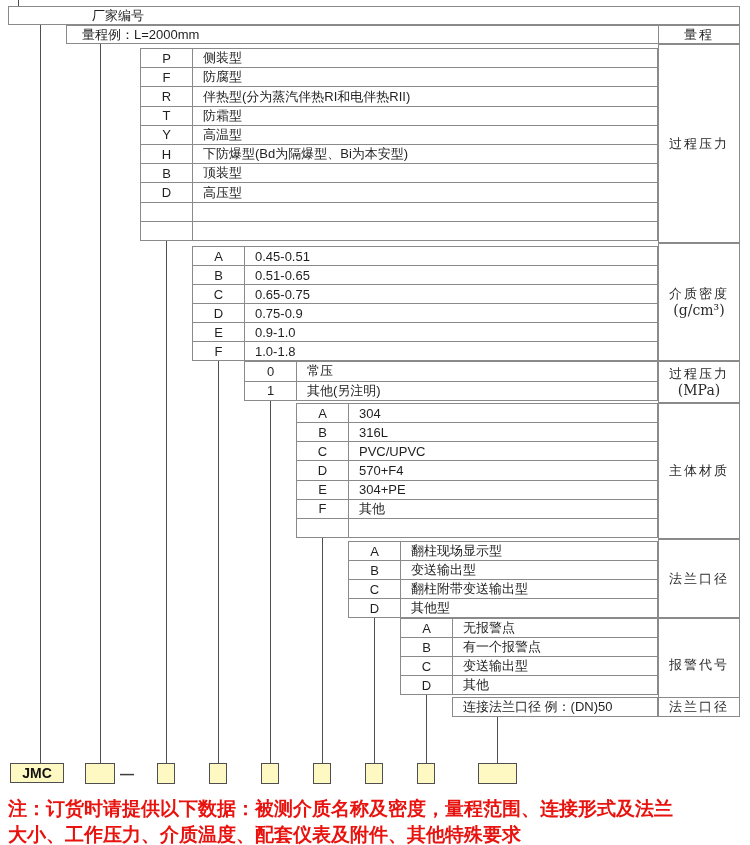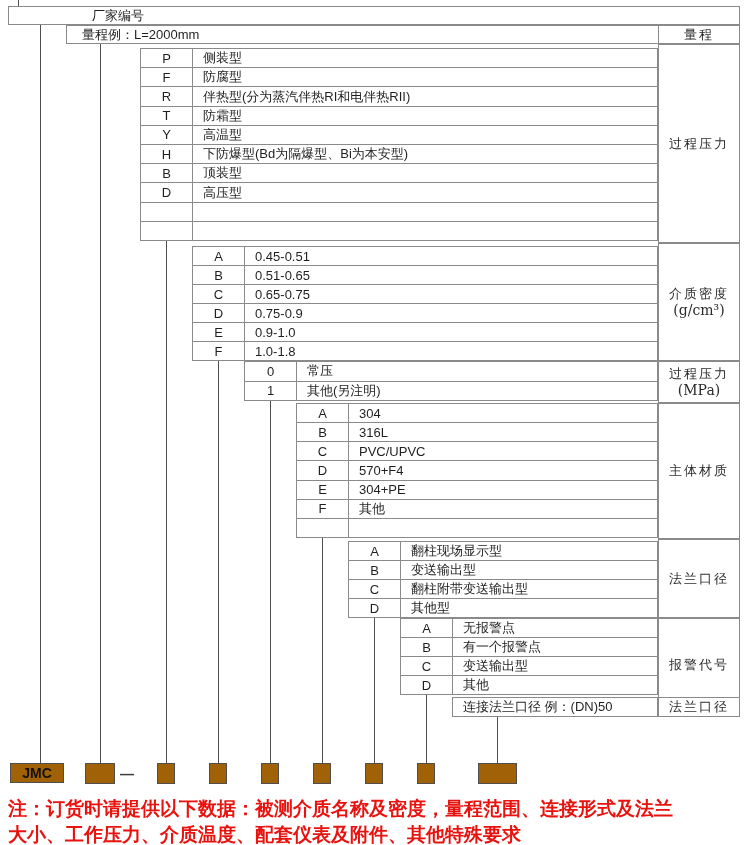--- a/index.html
+++ b/index.html
@@ -25,21 +25,21 @@
   .lbl{
     border:1px solid var(--bc);display:flex;flex-direction:column;align-items:center;justify-content:center;
     font-family:"DejaVu Serif","Liberation Serif",serif;font-size:13px;color:#2b2b2b;
     letter-spacing:2px;text-align:center;line-height:16px;background:#fff;z-index:3;
   }
   .lbl .unit{letter-spacing:0;font-size:14px;}
   
   .vline{width:1px;background:var(--dk);z-index:1;}
   .tick{width:1px;background:var(--dk);z-index:1;}
   
-  .cbox{border:1.5px solid var(--dk);background:#a16207;z-index:2;}
+  .cbox{border:1.5px solid var(--dk);background:#fef9c3;z-index:2;}
   .jmc{display:flex;align-items:center;justify-content:center;font-weight:bold;font-size:14px;color:#111;}
   .dash{display:flex;align-items:center;justify-content:center;color:#3d3d3d;font-weight:bold;font-size:14px;z-index:2;}
   
   .note{font-size:19px;line-height:26px;font-weight:bold;white-space:nowrap;z-index:2;}
 </style>
 </head>
 <body>
 
 <div class="canvas">
 

